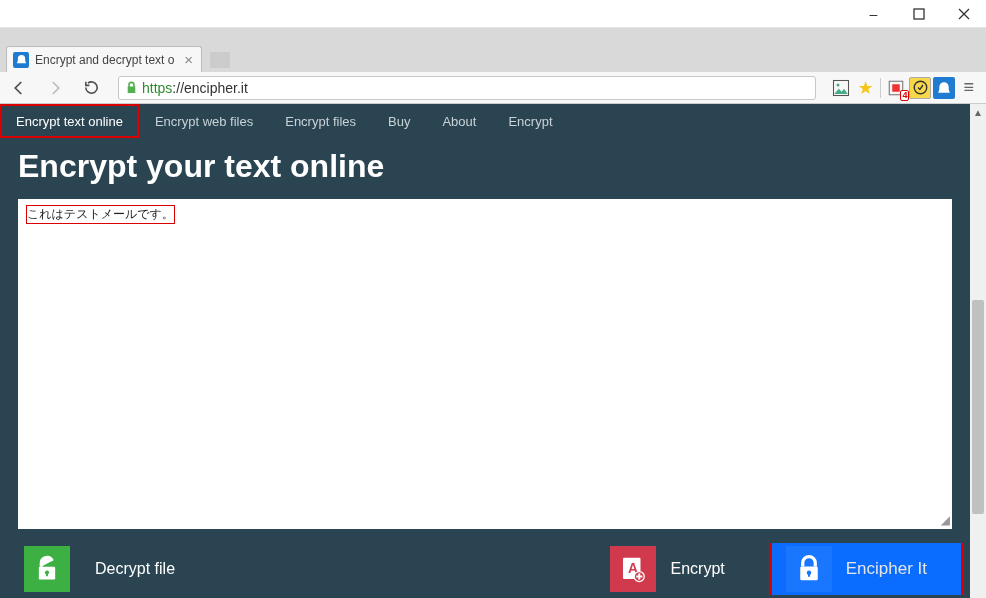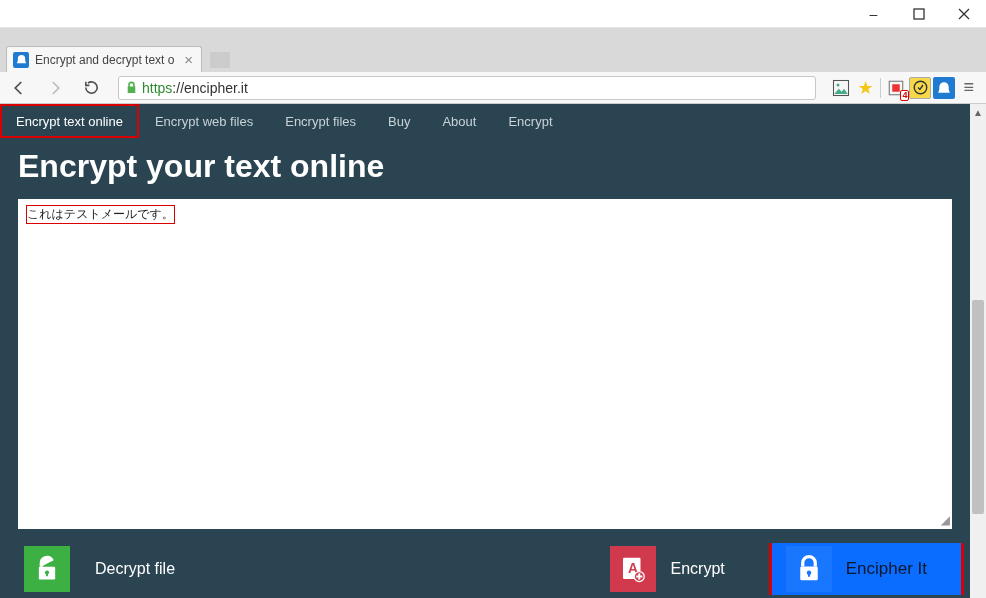--- a/index.html
+++ b/index.html
@@ -58,21 +58,21 @@
 .textarea-inner { padding:6px 8px; font-size:12px; color:#222; }
 .resize-handle { position:absolute; right:2px; bottom:2px; font-size:12px; color:#999; }
 
 .action-row { display:flex; align-items:stretch; margin-top:14px; height:52px; }
 .action-btn { display:flex; align-items:center; gap:14px; color:#fff; font-size:16px; padding:0 20px; }
 .action-btn.decrypt { margin-left:4px;gap:25px; }
 .action-btn .icon-box { width:46px; height:46px; display:flex; align-items:center; justify-content:center; }
 .spacer { flex:1; }
 .adv .icon-box { background:#d13a4d; }
 .encipher-wrap { display:flex; align-items:center; }
-.encipher-btn { background:#0a6dff; height:52px; display:flex; align-items:center; gap:14px; padding:0 34px 0 14px; color:#0f172a; font-size:17px; }
+.encipher-btn { background:#0a6dff; height:52px; display:flex; align-items:center; gap:14px; padding:0 34px 0 14px; color:#e5e5e5; font-size:17px; }
 .encipher-btn .icon-box { width:46px; height:46px; background:#1976ff; display:flex; align-items:center; justify-content:center; }
 
 svg { display:block; }
 </style>
 </head>
 <body>
 
 <div class="win-top">
   <div class="win-btn">–</div>
   <div class="win-btn">

